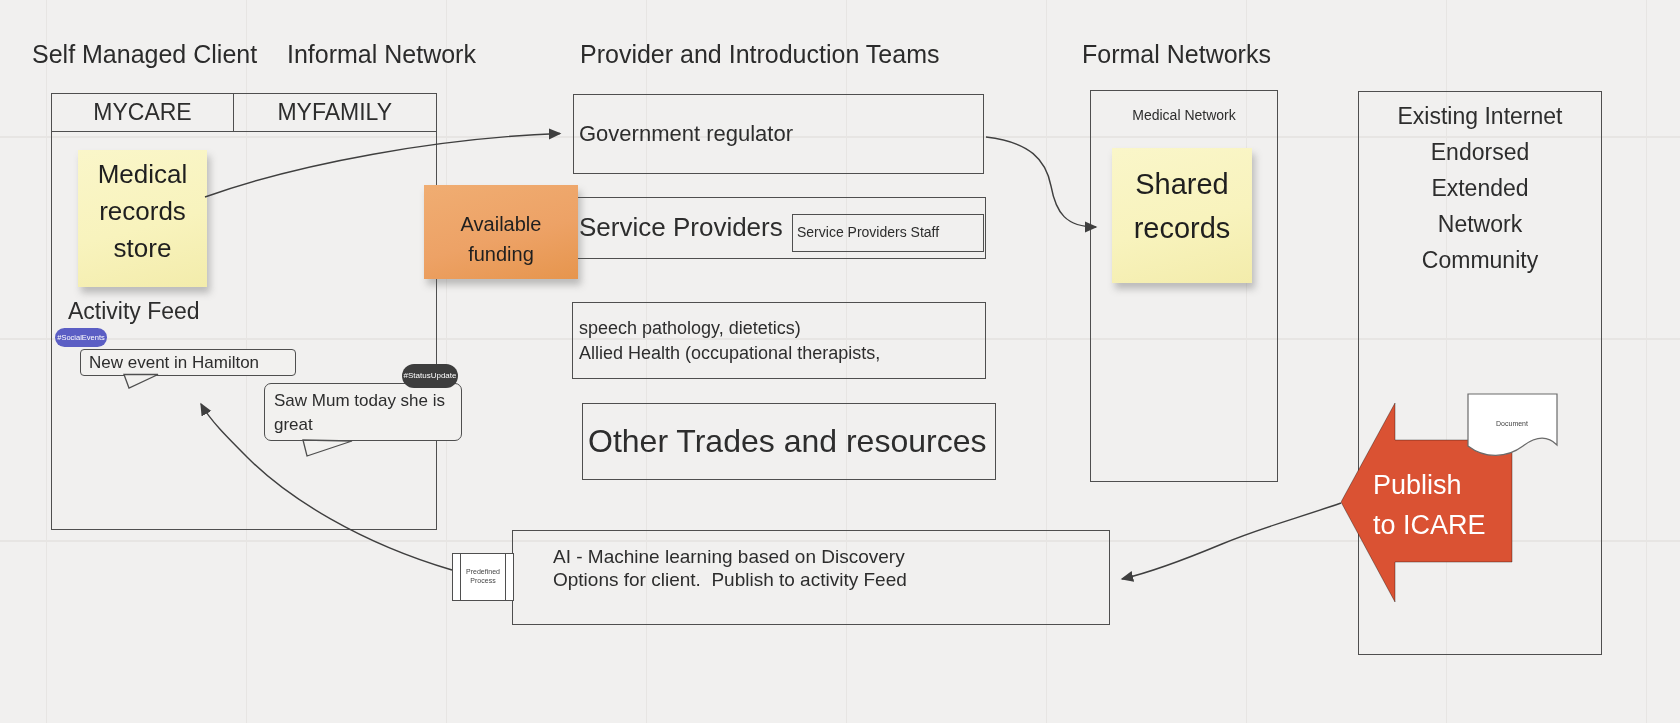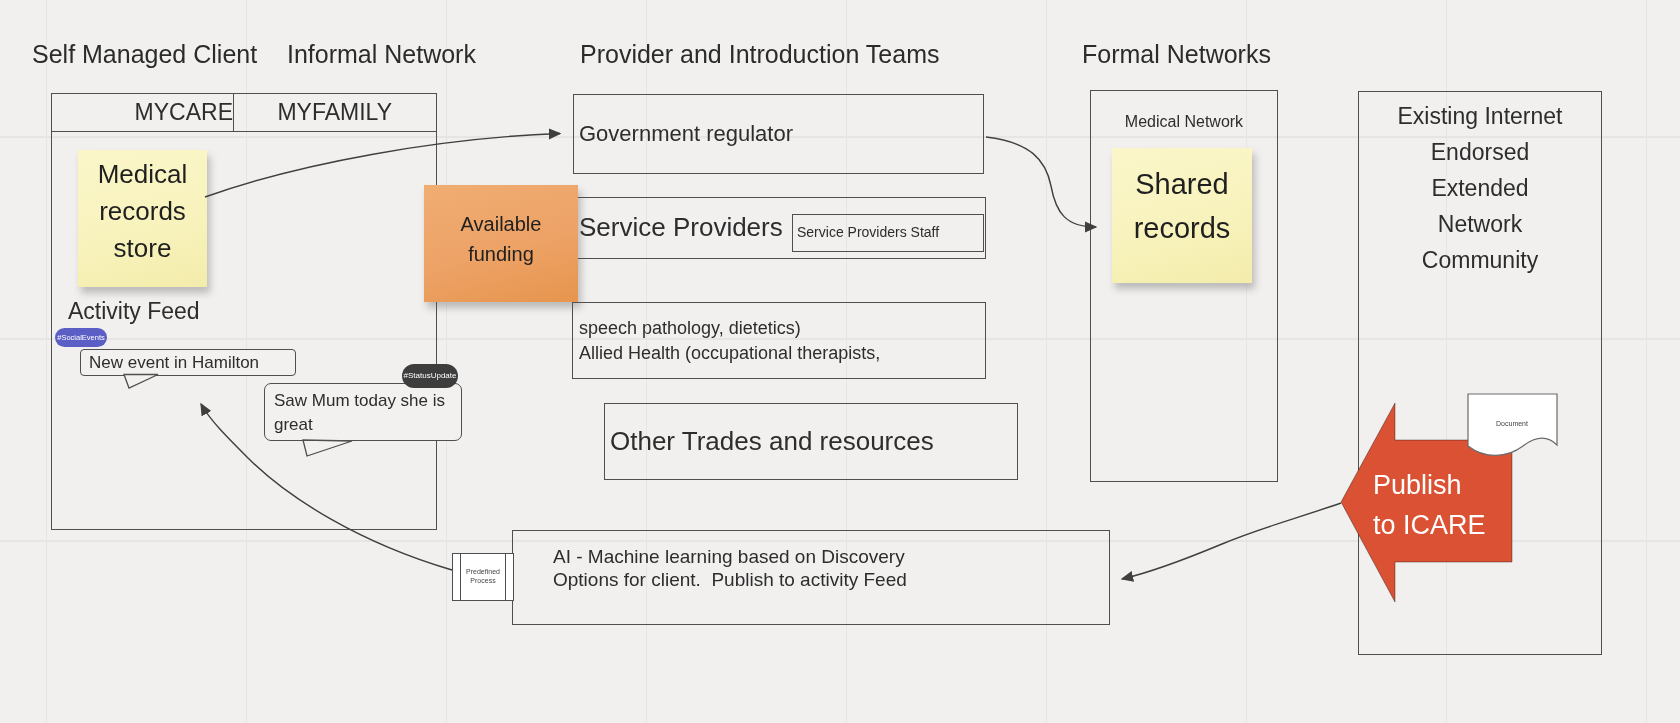--- a/index.html
+++ b/index.html
@@ -32,21 +32,21 @@
 
 <div id="canvas">
 
   <div class="abs heading" style="left:32px; top:40px;">Self Managed Client</div>
   <div class="abs heading" style="left:287px; top:40px;">Informal Network</div>
   <div class="abs heading" style="left:580px; top:40px;">Provider and Introduction Teams</div>
   <div class="abs heading" style="left:1082px; top:40px;">Formal Networks</div>
 
   <div class="abs box" style="left:51px; top:93px; width:386px; height:437px;"></div>
   <div class="abs" style="left:51px; top:93px; width:386px; height:39px;">
-    <div class="cell box abs" style="left:0; top:0; width:183px; height:39px; line-height:36px;text-align:right;">MYCARE</div>
+    <div class="cell box abs" style="left:0; top:0; width:183px; height:39px; line-height:36px;">MYCARE</div>
     <div class="cell box abs" style="left:181.5px; top:0; width:204.5px; height:39px; line-height:36px;">MYFAMILY</div>
   </div>
 
   <div class="abs sticky sticky-yellow" style="left:78px; top:150px; width:129px; height:137px; font-size:26px; line-height:37px; padding-top:6px;">
     <div>Medical</div>
     <div>records</div>
     <div>store</div>
   </div>
 
   <div class="abs" style="left:68px; top:298px; font-size:23px;">Activity Feed</div>
@@ -54,38 +54,38 @@
 
   <div class="abs bubble" style="left:80px; top:349px; width:216px; height:27px; border-radius:4px; font-size:17px; line-height:25px; padding-left:8px;">New event in Hamilton</div>
 
   <div class="abs pill" style="left:402px; top:364px; width:56px; height:24px; background:#3d3d3d; font-size:8px; line-height:24px; z-index:22;">#StatusUpdate</div>
 
   <div class="abs bubble" style="left:264px; top:383px; width:198px; height:58px; border-radius:7px; font-size:17px; line-height:24px; padding:5px 0 0 9px; z-index:21;">
     <div>Saw Mum today she is</div>
     <div>great</div>
   </div>
 
-  <div class="abs sticky sticky-orange" style="left:424px; top:185px; width:154px; height:117px; font-size:20px; line-height:30px; padding-top:24px; z-index:15;">
+  <div class="abs sticky sticky-orange" style="left:424px; top:185px; width:154px; height:94px; font-size:20px; line-height:30px; padding-top:24px; z-index:15;">
     <div>Available</div>
     <div>funding</div>
   </div>
 
   <div class="abs box" style="left:573px; top:94px; width:411px; height:80px; font-size:22px; line-height:77px; padding-left:5px;">Government regulator</div>
 
   <div class="abs box" style="left:573px; top:197px; width:413px; height:62px; font-size:26px; line-height:59px; padding-left:5px;">Service Providers</div>
   <div class="abs box" style="left:792px; top:214px; width:192px; height:38px; font-size:14px; line-height:35px; padding-left:4px;">Service Providers Staff</div>
 
   <div class="abs box" style="left:572px; top:302px; width:414px; height:77px; font-size:18px; line-height:25px; padding:13px 0 0 6px;">
     <div>speech pathology, dietetics)</div>
     <div>Allied Health (occupational therapists,</div>
   </div>
 
-  <div class="abs box" style="left:604px; top:403px; width:414px; height:77px; font-size:26px; line-height:74px; padding-left:5px;">Other Trades and resources</div>
+  <div class="abs box" style="left:582px; top:403px; width:414px; height:77px; font-size:32px; line-height:74px; padding-left:5px;">Other Trades and resources</div>
 
-  <div class="abs box" style="left:1090px; top:90px; width:188px; height:392px; text-align:center; font-size:16px; padding-top:22px;">Medical Network</div>
+  <div class="abs box" style="left:1090px; top:90px; width:188px; height:392px; text-align:center; font-size:14px; padding-top:16px;">Medical Network</div>
   <div class="abs sticky sticky-yellow" style="left:1112px; top:148px; width:140px; height:135px; font-size:29px; line-height:44px; padding-top:14px;">
     <div>Shared</div>
     <div>records</div>
   </div>
 
   <div class="abs box" style="left:1358px; top:91px; width:244px; height:564px; text-align:center; font-size:23px; line-height:36px; padding-top:6px;">
     <div>Existing Internet</div>
     <div>Endorsed</div>
     <div>Extended</div>
     <div>Network</div>

